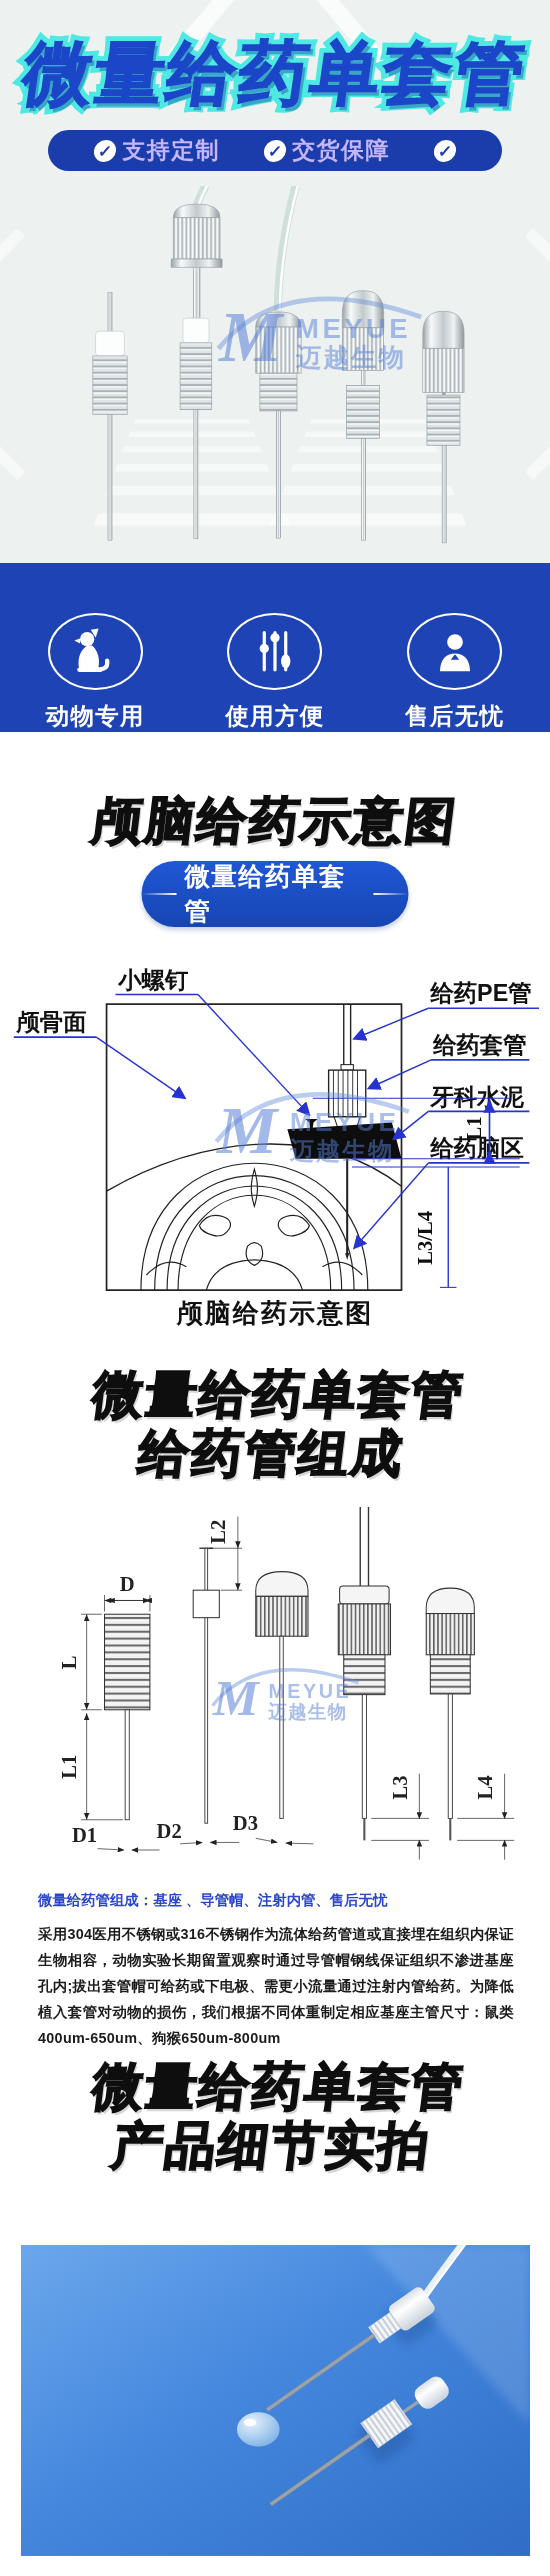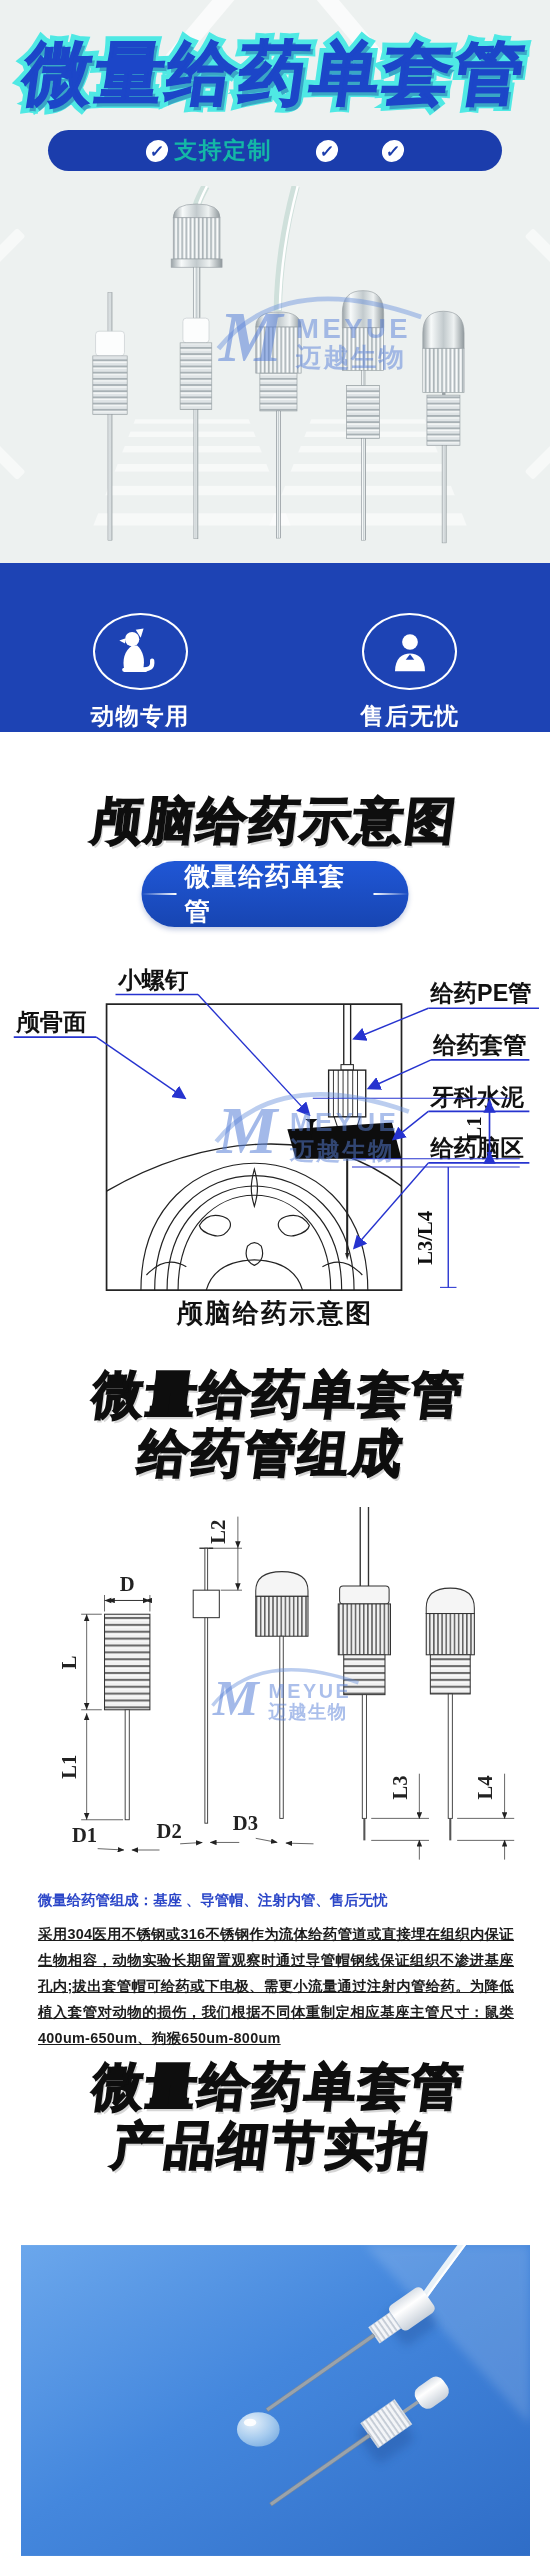--- a/index.html
+++ b/index.html
@@ -19,21 +19,21 @@
         -webkit-text-stroke:11px #4fe9e4;text-shadow:0 0 1.4px #4fe9e4;}
   .hero-title .fill{position:relative;color:#1c46c8;-webkit-text-stroke:1.4px #1c46c8;
         text-shadow:3.4px 4.1px 0 rgba(16,42,140,.35);}
   .badge-bar{left:50%;top:130px;transform:translateX(-50%);width:454px;height:41px;
         background:#1b3dac;border-radius:20.6px;display:flex;align-items:center;
         justify-content:center;gap:44px;}
   .badge{display:flex;align-items:center;gap:6.2px;}
   .badge .ck{width:22px;height:22px;border-radius:50%;background:#fff;color:#1b3dac;
         font-size:16.5px;font-weight:900;display:flex;align-items:center;justify-content:center;
         transform:skewX(-6deg);}
-  .badge .bl{color:#14b8a6;font-size:23px;font-weight:700;letter-spacing:1.4px;}
+  .badge .bl{color:#c4b5fd;font-size:23px;font-weight:700;letter-spacing:1.4px;}
 
   
   .wm{position:absolute;transform-origin:0 0;pointer-events:none;}
   .wm .wm-swoosh{fill:none;stroke:rgba(105,145,220,.45);stroke-width:7;}
   .wm .wm-m{font-family:"Liberation Serif",serif;font-style:italic;font-weight:900;
         font-size:104px;fill:rgba(88,128,215,.55);}
   .wm .wm-en{font-weight:900;font-size:40px;letter-spacing:5px;fill:rgba(88,128,215,.5);}
   .wm .wm-cn{font-weight:900;font-size:37px;letter-spacing:3px;fill:rgba(88,128,215,.5);}
 
   
@@ -67,21 +67,21 @@
   #schem-caption{left:0;top:1296px;width:550px;text-align:center;font-size:26px;
         font-weight:600;color:#111;letter-spacing:2.1px;}
 
   
   #comp-svg text{font-family:"Liberation Serif",serif;font-size:30px;font-weight:700;fill:#222;}
 
   
   #comp-text{left:38px;top:1891px;width:476px;}
   #comp-text .lead{color:#2b46c8;font-size:14.4px;font-weight:700;margin:0 0 11px 0;}
   #comp-text .body{color:#1c1c1c;font-size:14.4px;font-weight:600;line-height:26px;
-        text-align:justify;margin:0;letter-spacing:0.3px;text-decoration:underline;}
+        text-align:justify;margin:0;letter-spacing:0.3px;}
 
   
   #photo{left:20.6px;top:2245px;width:509px;height:311px;overflow:hidden;}
 </style>
 </head>
 <body>
 
 <div id="page">
 
   <div id="hero-bg" class="abs">
@@ -100,20 +100,21 @@
     <span class="fill">微量给药单套管</span>
   </div>
 
   <div class="badge-bar abs">
     <div class="badge">
       <span class="ck">✓</span>
       <span class="bl">支持定制</span>
     </div>
     <div class="badge">
       <span class="ck">✓</span>
+      <span class="bl">交货保障</span>
     </div>
     <div class="badge">
       <span class="ck">✓</span>
     </div>
   </div>
 
   <svg class="abs" id="product-svg" style="left:0;top:186px;" width="550" height="377" viewBox="0 0 800 548">
     <defs>
       <linearGradient id="met" x1="0" y1="0" x2="1" y2="0">
         <stop offset="0" stop-color="#9aa3a7"></stop>
@@ -194,20 +195,35 @@
         <svg width="50" height="50" viewBox="0 0 70 70">
           <circle cx="24" cy="17" r="10" fill="#fff"></circle>
           <polygon points="29,4 40,2 36,15" fill="#fff"></polygon>
           <polygon points="14,16 6,19 14,23" fill="#fff"></polygon>
           <path d="M24,26 C13,34 10,46 13,60 L39,60 C43,46 39,33 31,26 Z" fill="#fff"></path>
           <path d="M38,59 q16,2 14,-12" fill="none" stroke="#fff" stroke-width="6" stroke-linecap="round"></path>
           <rect x="10" y="57" width="36" height="6" rx="3" fill="#fff"></rect>
         </svg>
       </div>
       <div class="feat-label">动物专用</div>
+    </div>
+    <div class="feat">
+      <div class="feat-circle">
+        <svg width="50" height="50" viewBox="0 0 70 70">
+          <g stroke="#fff" stroke-width="4.5" stroke-linecap="round">
+            <line x1="20" y1="8" x2="20" y2="60"></line>
+            <line x1="35" y1="8" x2="35" y2="60"></line>
+            <line x1="50" y1="8" x2="50" y2="60"></line>
+          </g>
+          <circle cx="20" cy="30" r="6.5" fill="#fff"></circle>
+          <circle cx="35" cy="15" r="6.5" fill="#fff"></circle>
+          <ellipse cx="50" cy="48" rx="6.5" ry="10" fill="#fff"></ellipse>
+        </svg>
+      </div>
+      <div class="feat-label">使用方便</div>
     </div>
     <div class="feat">
       <div class="feat-circle">
         <svg width="50" height="50" viewBox="0 0 70 70">
           <circle cx="35" cy="21" r="11" fill="#fff"></circle>
           <path d="M14,62 C14,44 24,37 35,37 C46,37 56,44 56,62 Z" fill="#fff"></path>
           <polygon points="35,38 29,46 41,46" fill="#1d43b4"></polygon>
         </svg>
       </div>
       <div class="feat-label">售后无忧</div>

